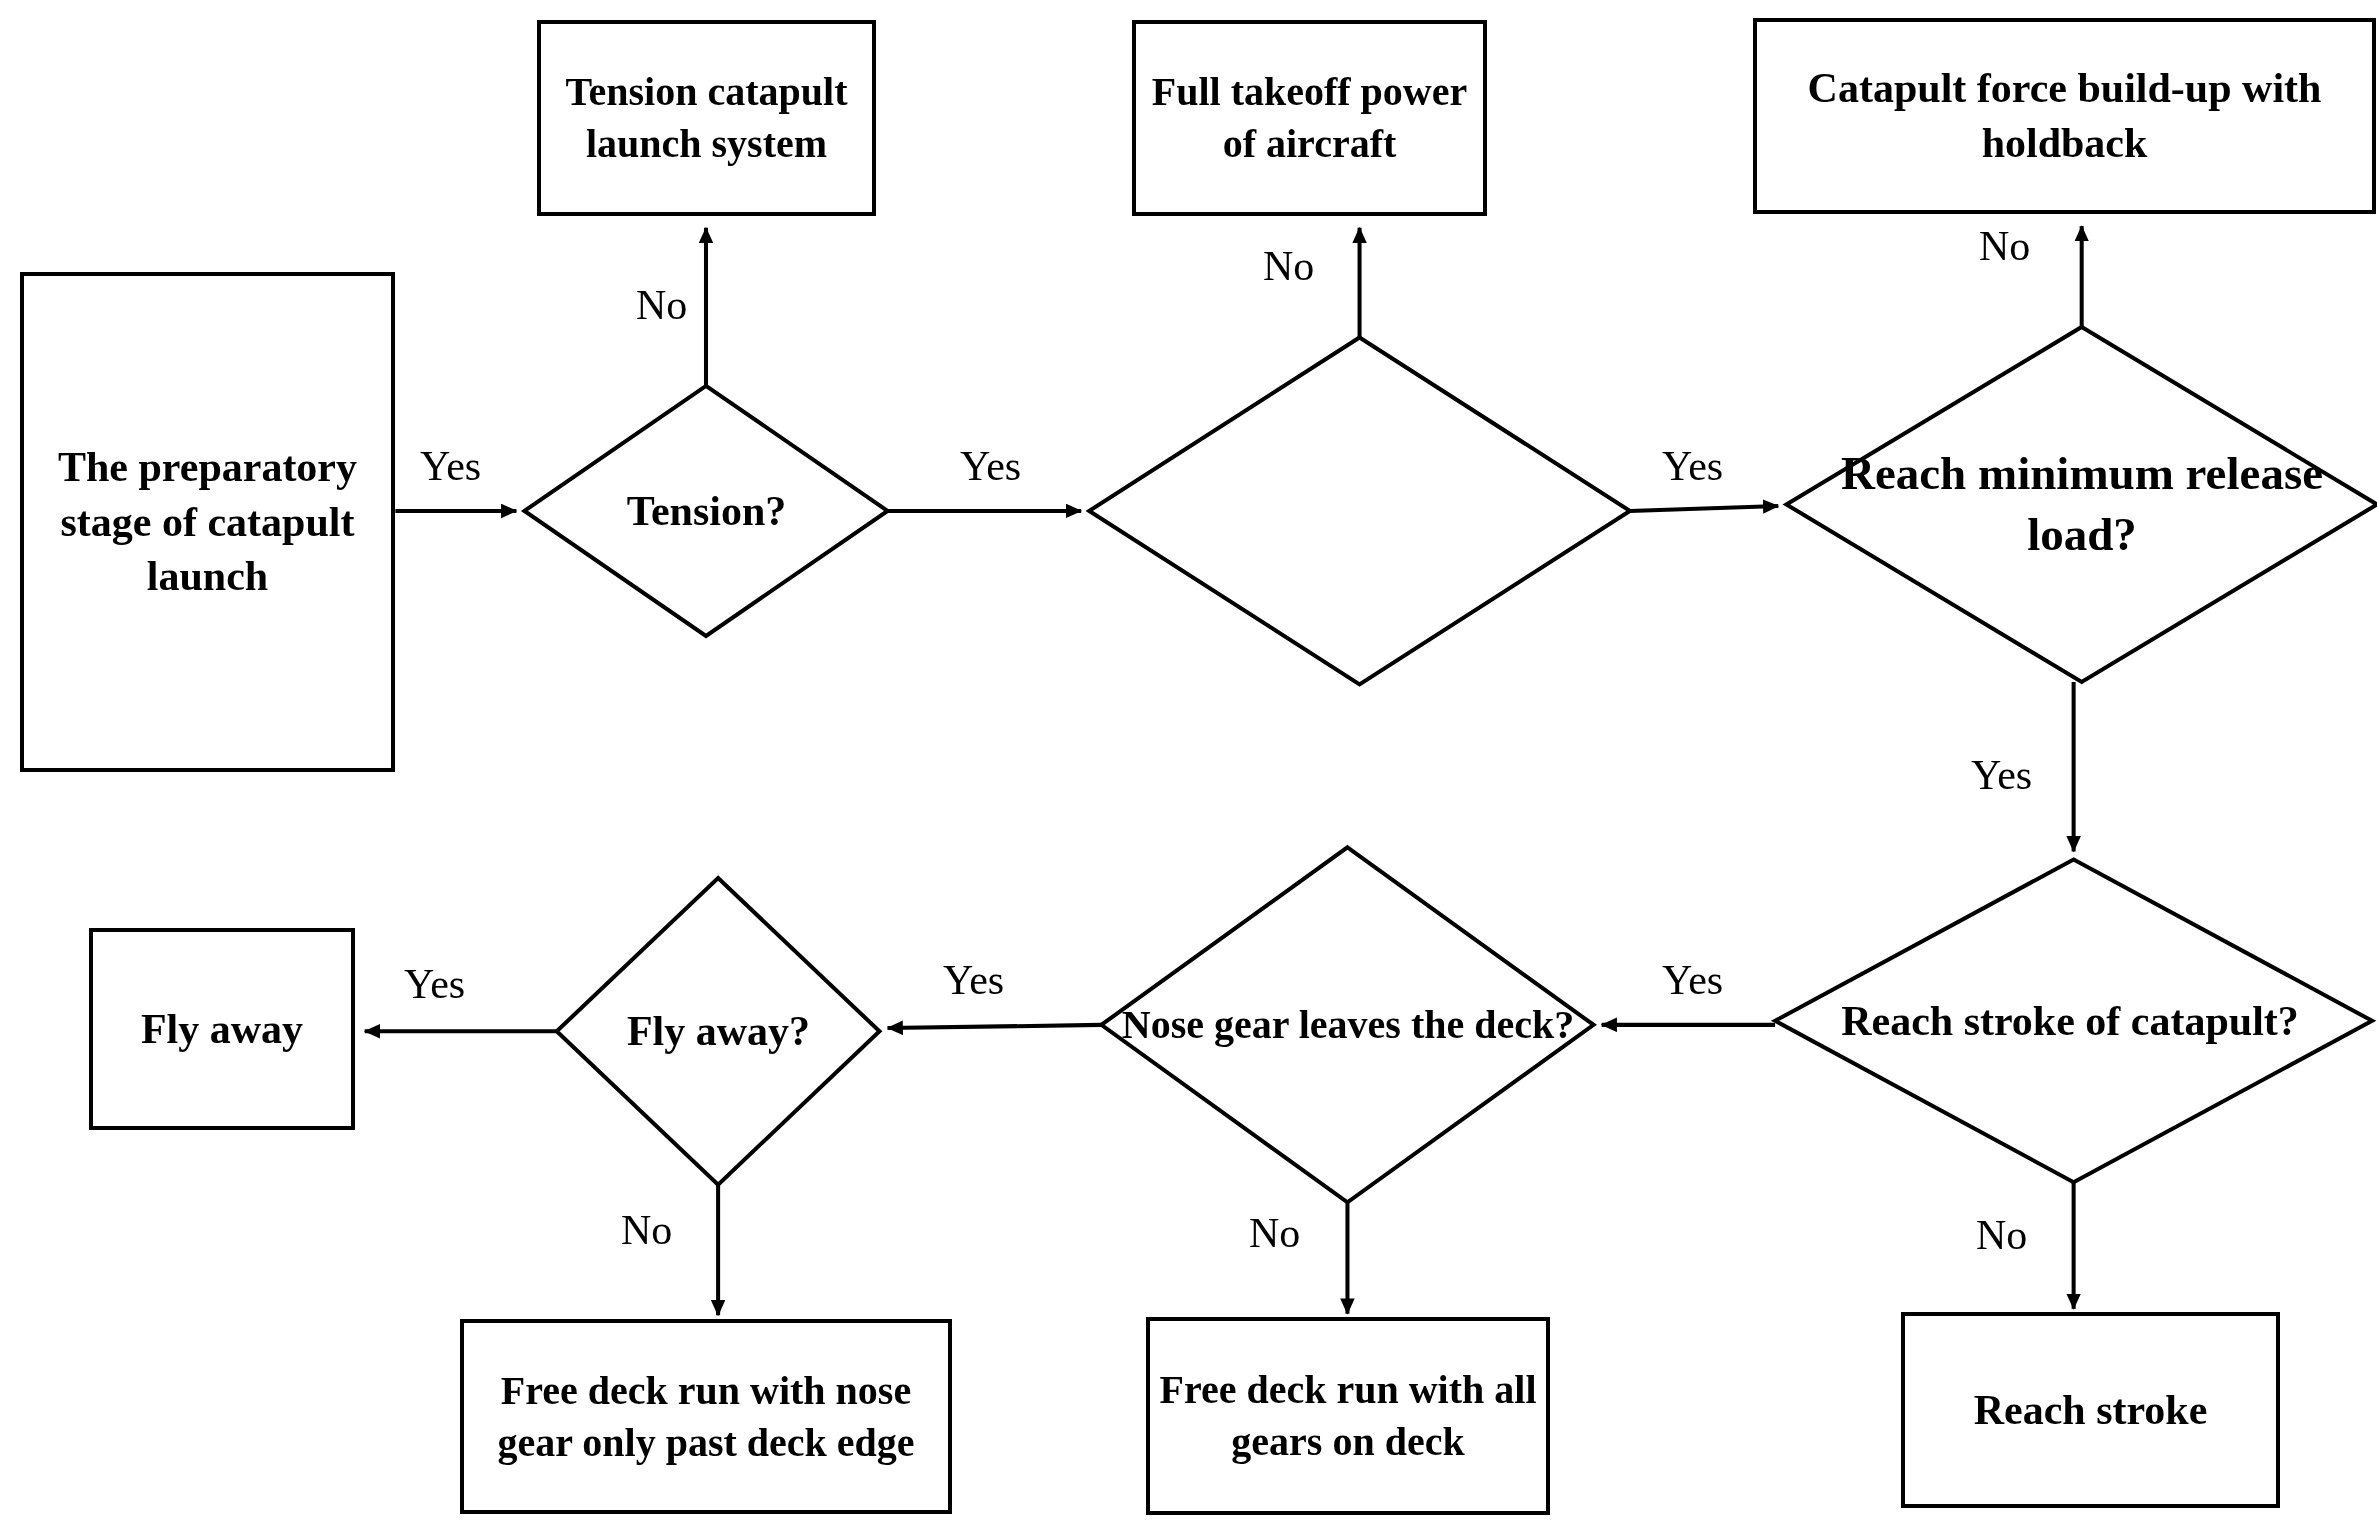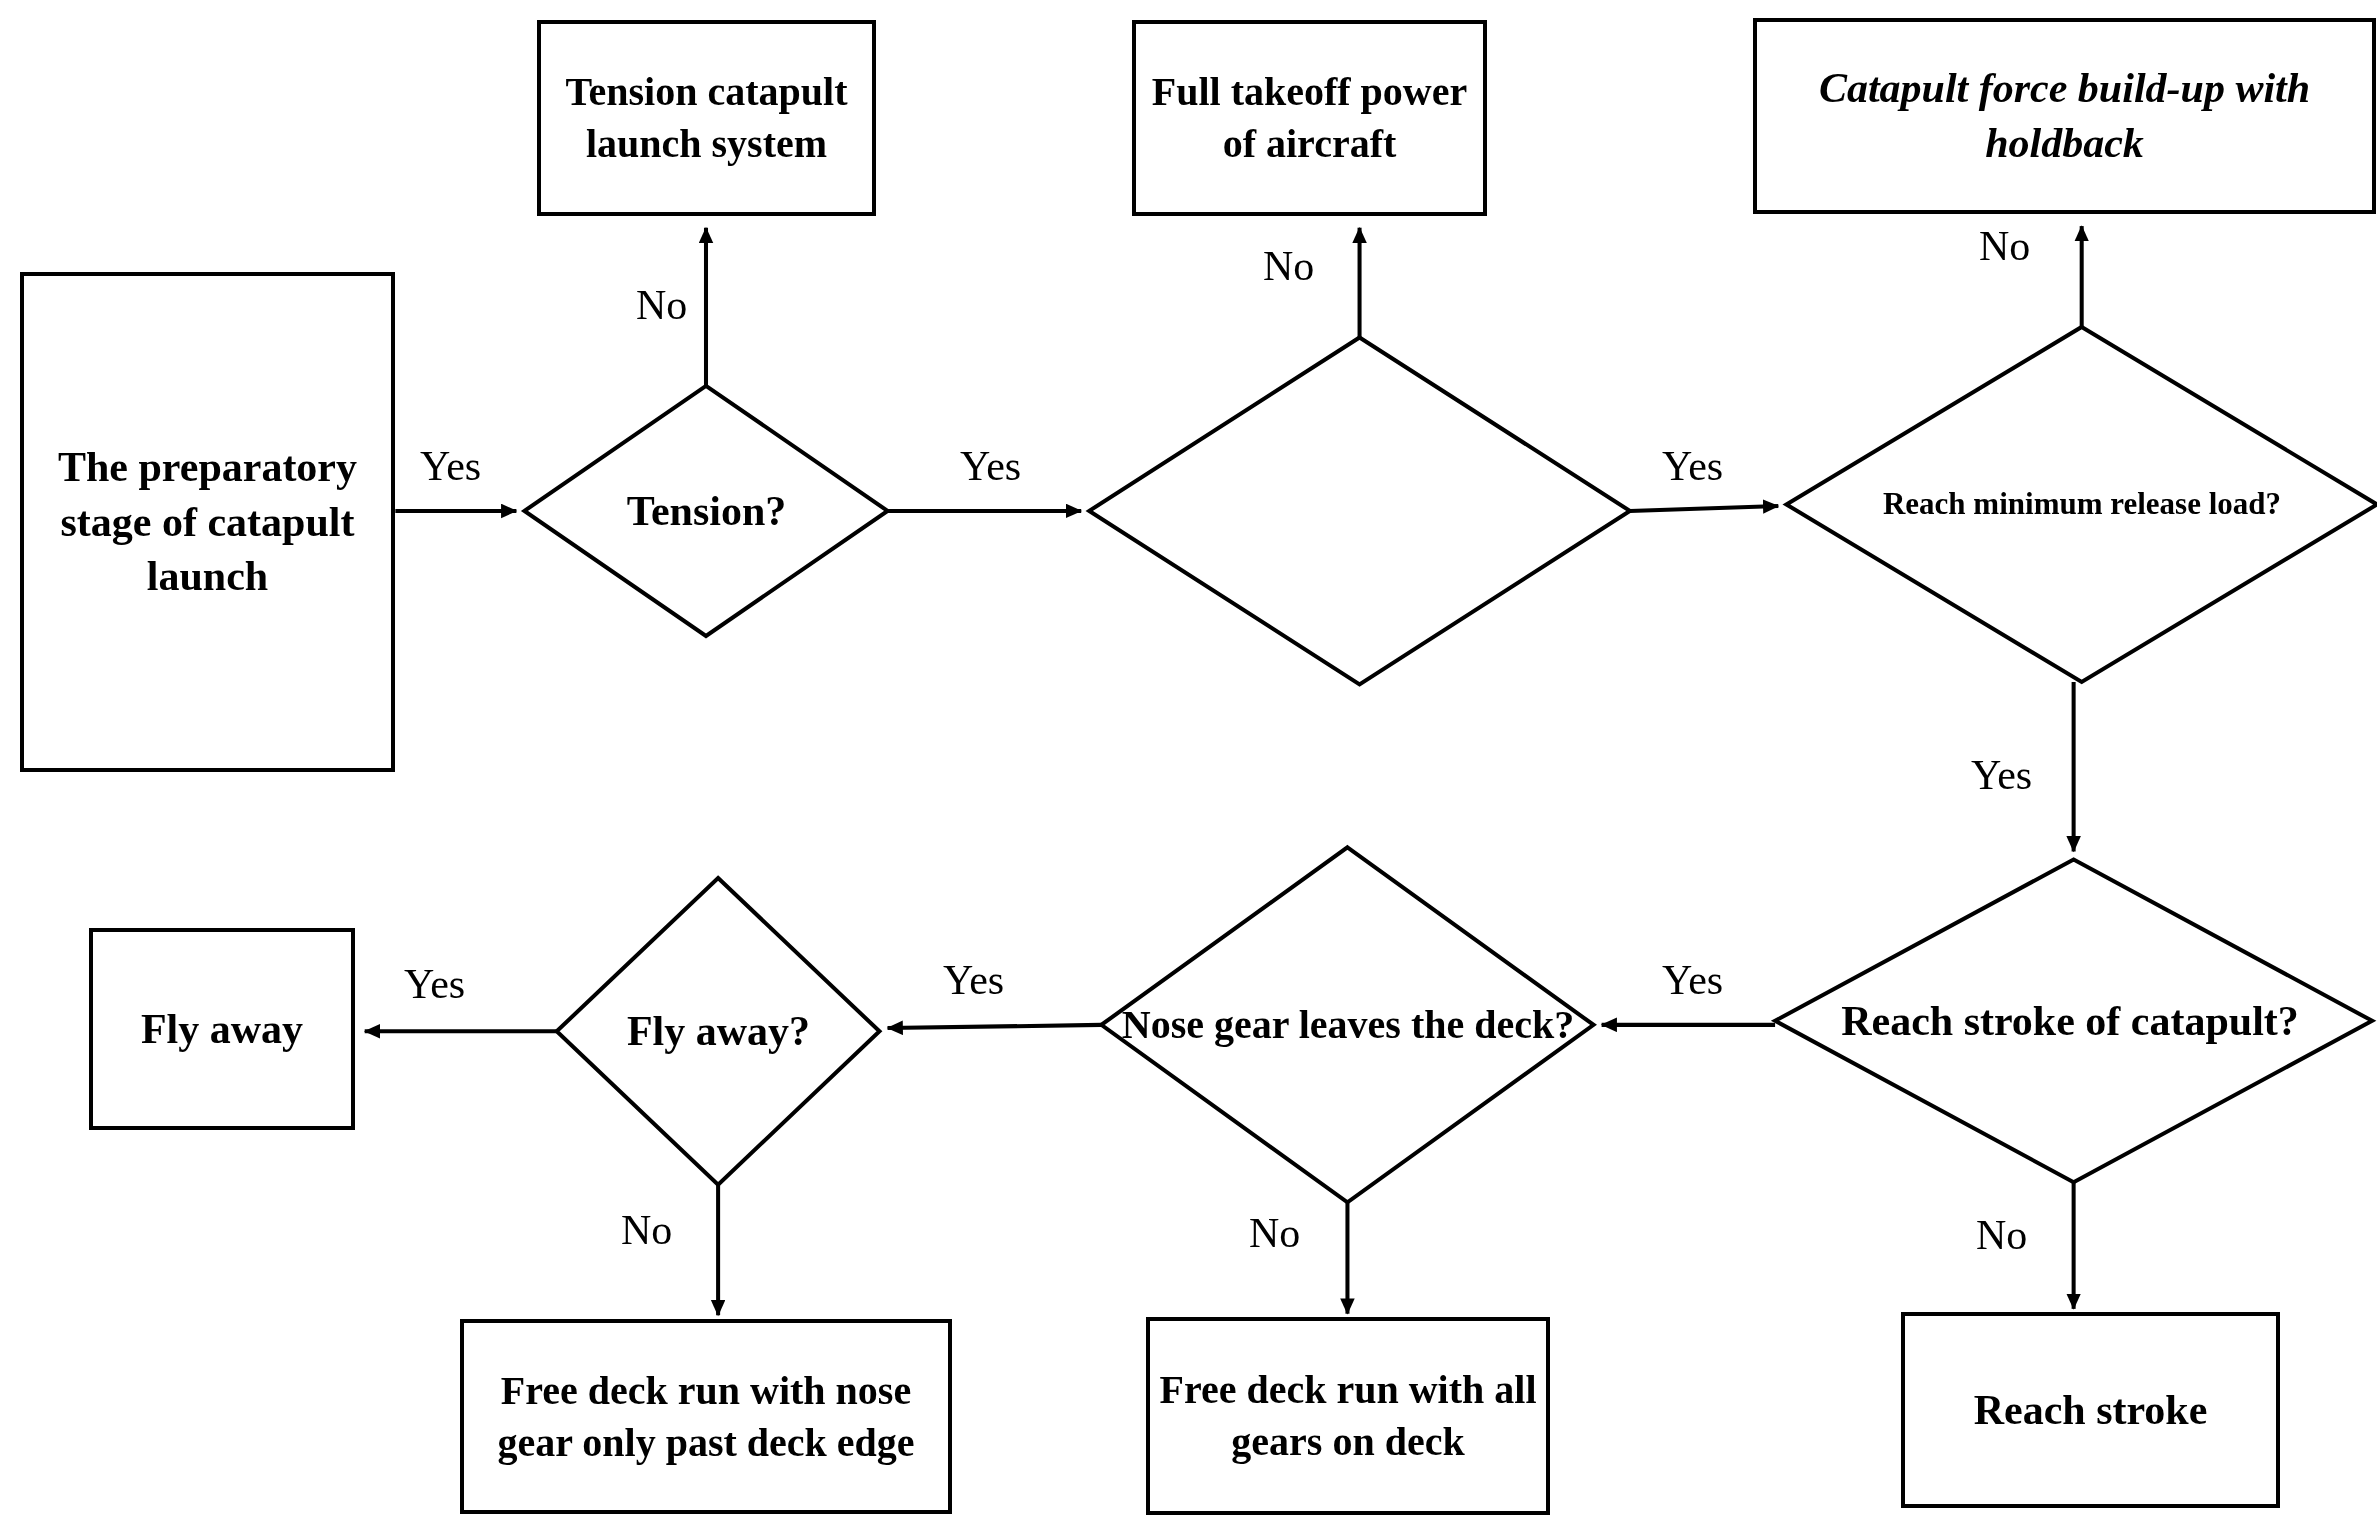--- a/index.html
+++ b/index.html
@@ -108,21 +108,21 @@
   </div>
 
   <div class="node proc" style="left:537px;top:20px;width:339px;height:196px;font-size:40px;">
     <div class="txt">Tension catapult launch system</div>
   </div>
 
   <div class="node proc" style="left:1132px;top:20px;width:355px;height:196px;font-size:40px;">
     <div class="txt">Full takeoff power of aircraft</div>
   </div>
 
-  <div class="node proc" style="left:1753px;top:18px;width:623px;height:196px;font-size:42px;font-style:italic;">
+  <div class="node proc" style="left:1753px;top:18px;width:623px;height:196px;font-size:42px;">
     <div class="txt">Catapult force build-up with holdback</div>
   </div>
 
   <div class="node proc" style="left:89px;top:928px;width:266px;height:202px;font-size:42px;">
     <div class="txt">Fly away</div>
   </div>
 
   <div class="node proc" style="left:1146px;top:1317px;width:404px;height:198px;font-size:40px;">
     <div class="txt">Free deck run with all gears on deck</div>
   </div>
@@ -133,21 +133,21 @@
 
   <div class="node proc" style="left:1901px;top:1312px;width:379px;height:196px;font-size:42px;">
     <div class="txt">Reach stroke</div>
   </div>
 
   <div class="node dec" style="left:557px;top:452px;width:299px;height:118px;font-size:42px;">
     <div class="txt">Tension?</div>
   </div>
 
 
-  <div class="node dec" style="left:1832px;top:429px;width:500px;height:150px;font-size:31px;">
+  <div class="node dec" style="left:1832px;top:429px;width:500px;height:150px;font-size:47px;">
     <div class="txt">Reach minimum release load?</div>
   </div>
 
   <div class="node dec" style="left:1114px;top:950px;width:468px;height:150px;font-size:40px;">
     <div class="txt">Nose gear leaves the deck?</div>
   </div>
 
   <div class="node dec" style="left:1820px;top:946px;width:500px;height:150px;font-size:42px;">
     <div class="txt">Reach stroke of catapult?</div>
   </div>

